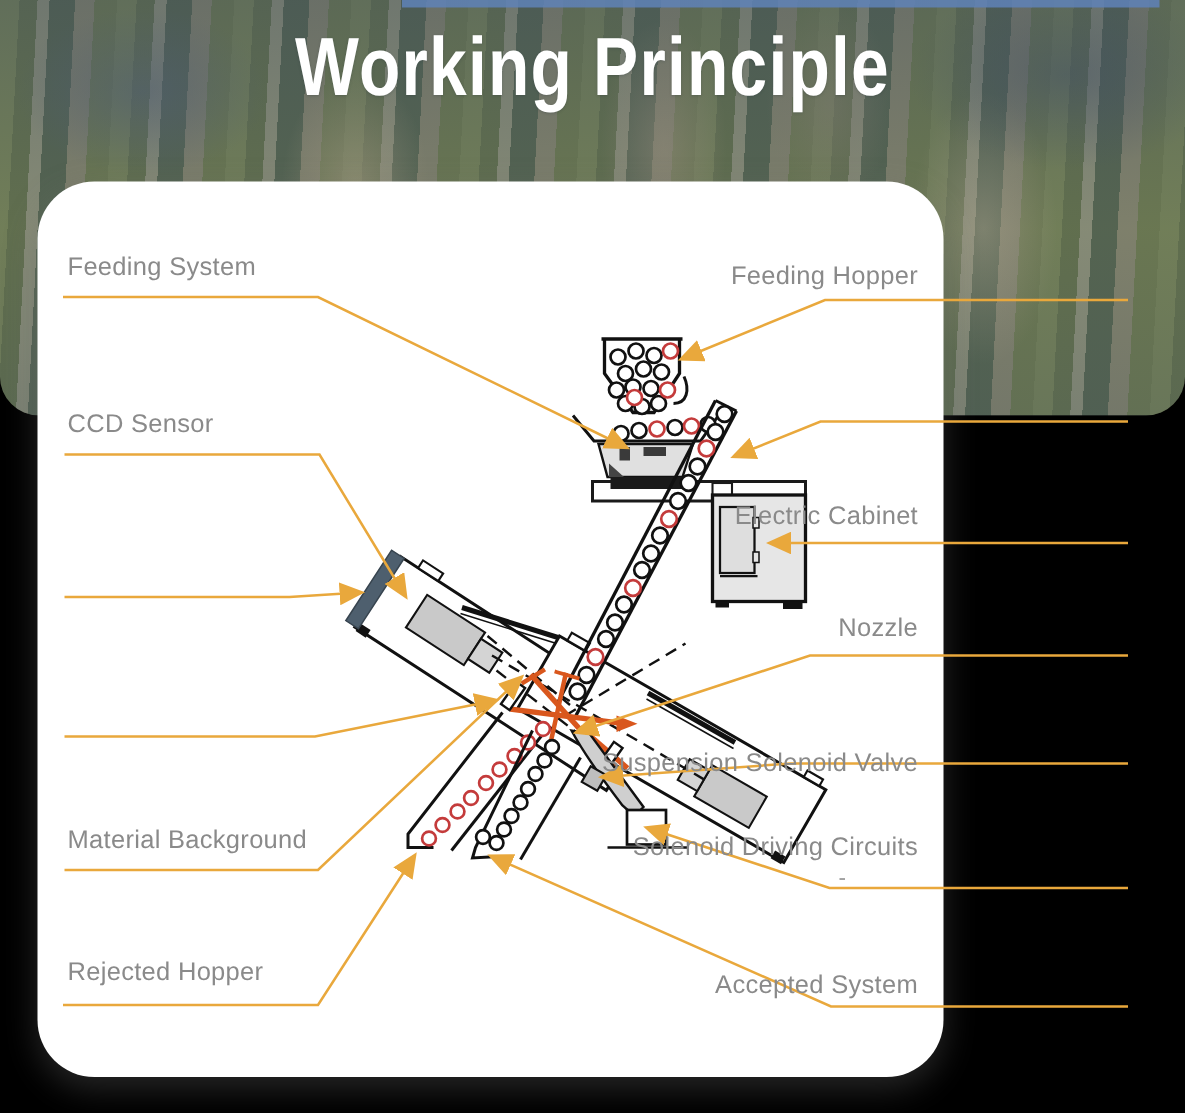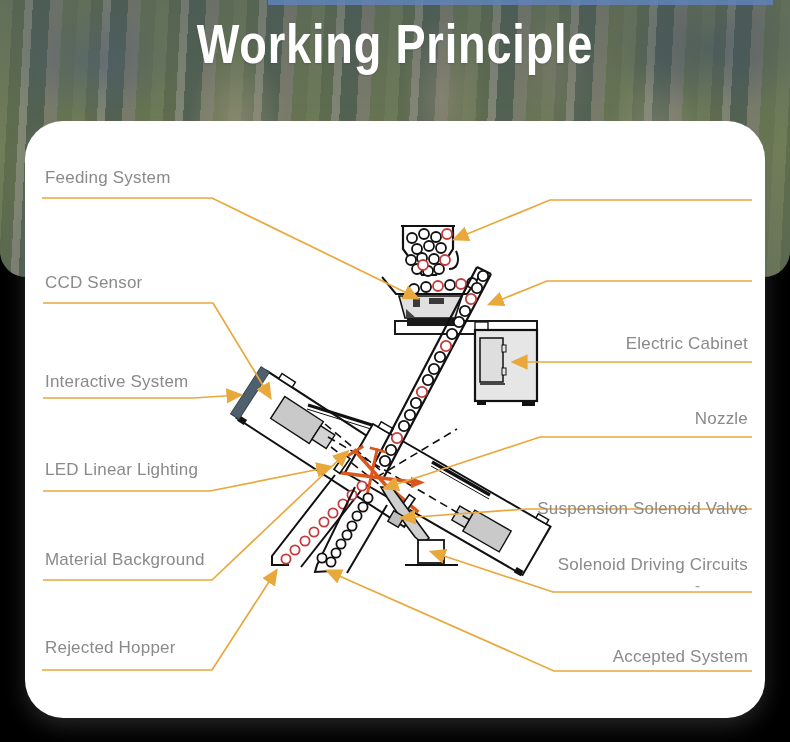--- a/index.html
+++ b/index.html
@@ -18,21 +18,21 @@
         #5a6a4e 33px 50px,#8d8c6e 50px 63px,#74814f 63px 78px);
   }
   .photo::after{content:"";position:absolute;inset:0;border-radius:0 0 26px 26px;
       background:linear-gradient(180deg, rgba(58,72,94,.42), rgba(58,72,94,.18) 55%, rgba(58,72,94,.3));}
   .skyline{position:absolute;left:268px;top:0;width:505px;height:5px;background:#5f83b8;opacity:.85;z-index:1;}
   .title{position:absolute;left:0;top:12px;width:790px;text-align:center;z-index:2;
       color:#ffffff;font-size:55px;font-weight:bold;letter-spacing:1px;
       transform:scaleX(.82);transform-origin:center;white-space:nowrap;
       text-shadow:0 1px 2px rgba(40,50,60,.25);}
   
-  .card{position:absolute;left:25px;top:121px;width:740px;height:597px;background:#ffffff;
+  .card{position:absolute;left:25px;top:121px;width:604px;height:597px;background:#ffffff;
       border-radius:38px;box-shadow:0 8px 22px rgba(110,110,110,.35);z-index:3;}
   .card svg{position:absolute;left:0;top:0;}
   .lbl{position:absolute;font-size:17px;color:#8a8a8a;white-space:nowrap;letter-spacing:.2px;z-index:4;}
   .lbl.left{left:20px;}
   .lbl.right{right:17px;text-align:right;}
   .subdash{position:absolute;right:65px;top:456px;font-size:15px;color:#9a9a9a;z-index:4;}
 </style>
 </head>
 <body>
 
@@ -247,25 +247,24 @@
         <polyline points="727,241 528,241 489,241" marker-end="url(#ah)"></polyline>
         <polyline points="727,316 515,316 360,367" marker-end="url(#ah)"></polyline>
         <polyline points="727,388 502,388 377,397" marker-end="url(#ah)"></polyline>
         <polyline points="727,471 528,471 407,431" marker-end="url(#ah)"></polyline>
         <polyline points="727,550 529,550 303,450" marker-end="url(#ah)"></polyline>
       </g>
     </svg>
 
     <div class="lbl left" style="top:47px">Feeding System</div>
     <div class="lbl left" style="top:152px">CCD Sensor</div>
-    <div class="lbl left" style="top:251px">Interactive System</div>
-    <div class="lbl left" style="top:339px">LED Linear Lighting</div>
     <div class="lbl left" style="top:517px">Rejected Hopper</div>
     <div class="lbl left" style="top:429px">Material Background</div>
 
+    <div class="lbl right" style="top:53px">Feeding Hopper</div>
     <div class="lbl right" style="top:213px">Electric Cabinet</div>
     <div class="lbl right" style="top:288px">Nozzle</div>
     <div class="lbl right" style="top:378px">Suspension Solenoid Valve</div>
     <div class="lbl right" style="top:434px">Solenoid Driving Circuits</div>
     <div class="subdash">-</div>
     <div class="lbl right" style="top:526px">Accepted System</div>
   </div>
 </div>
 
 </body></html>

